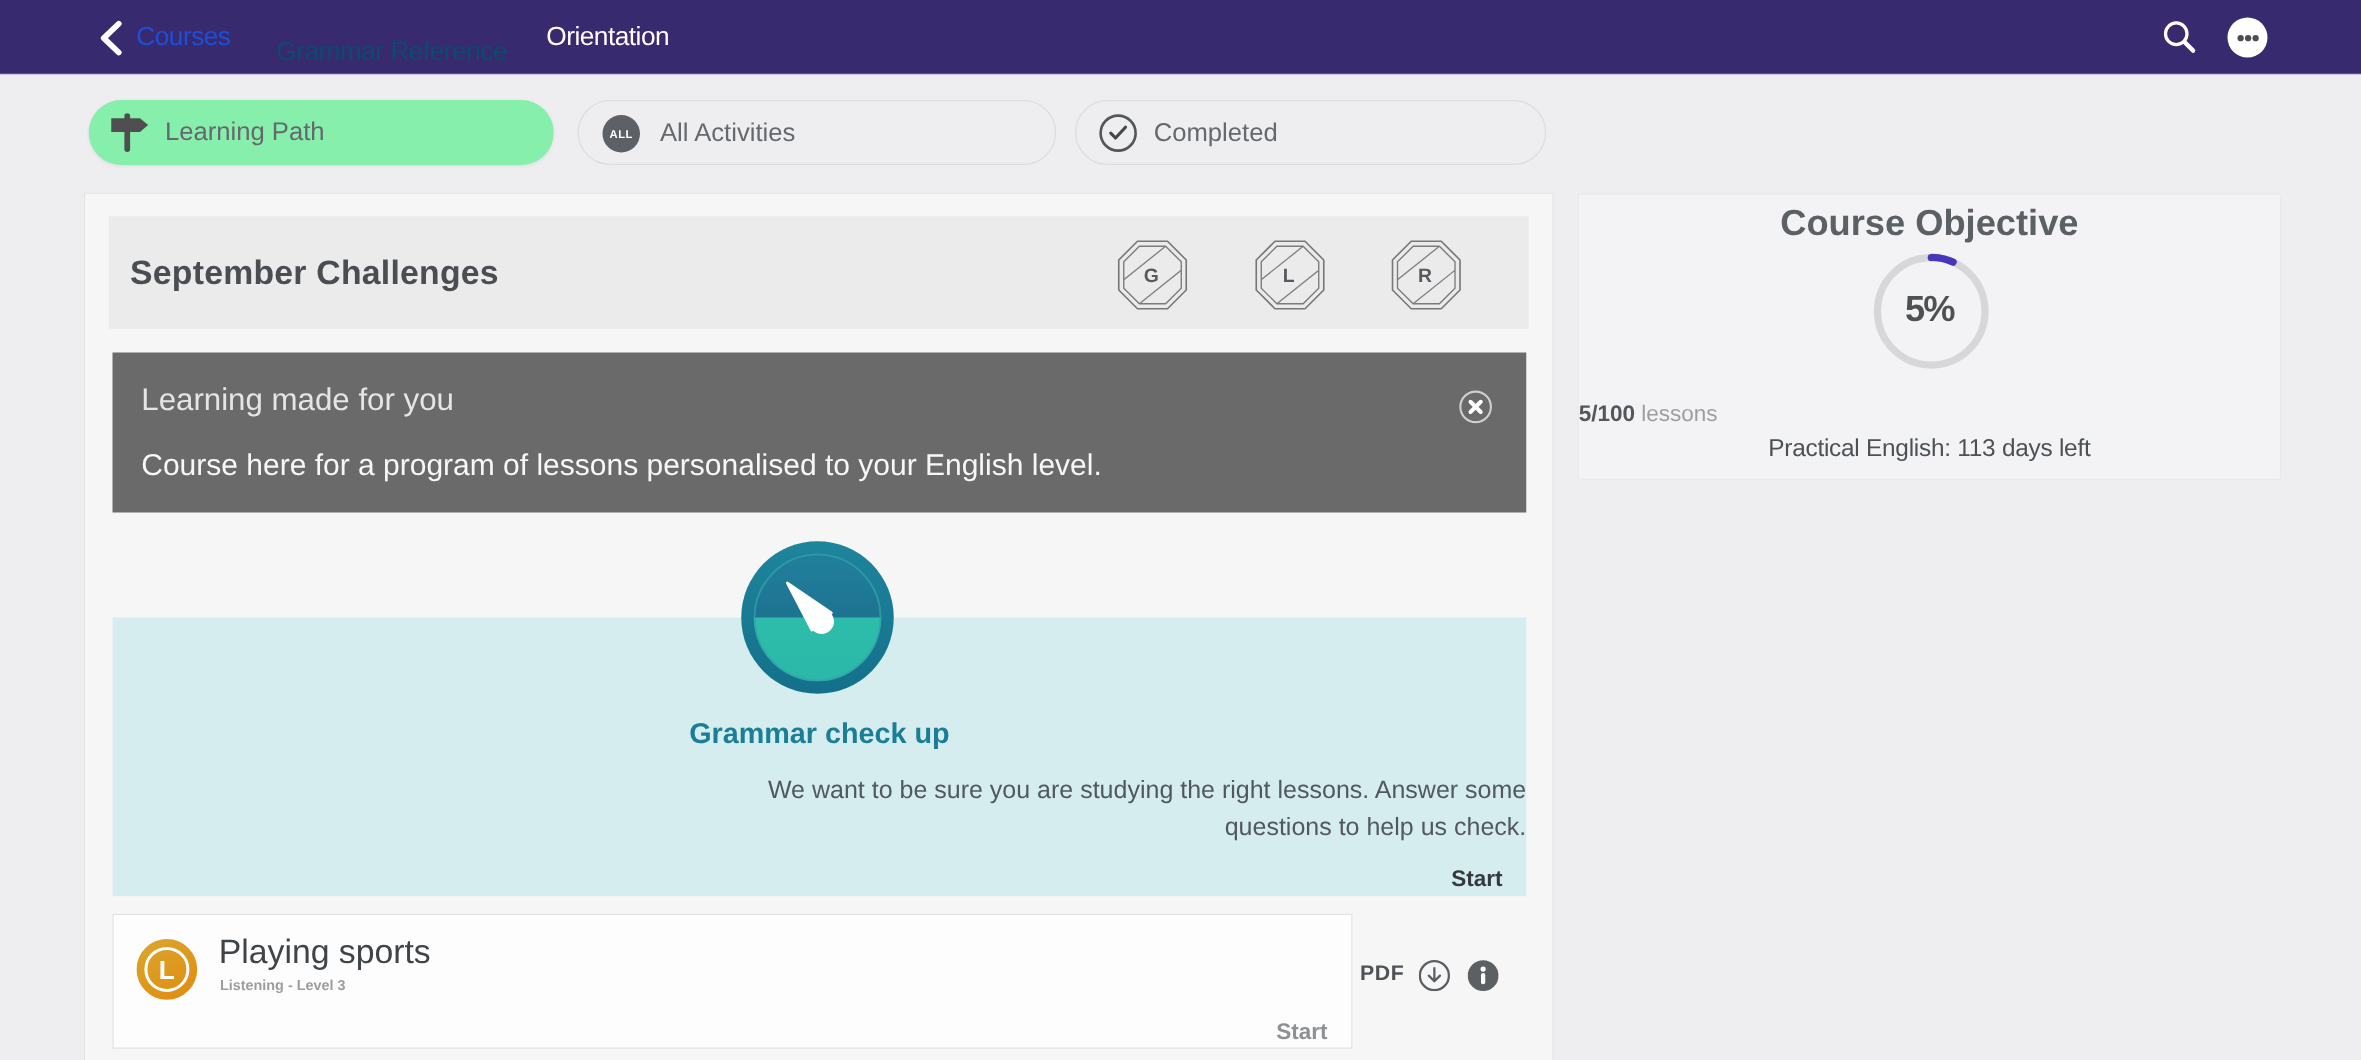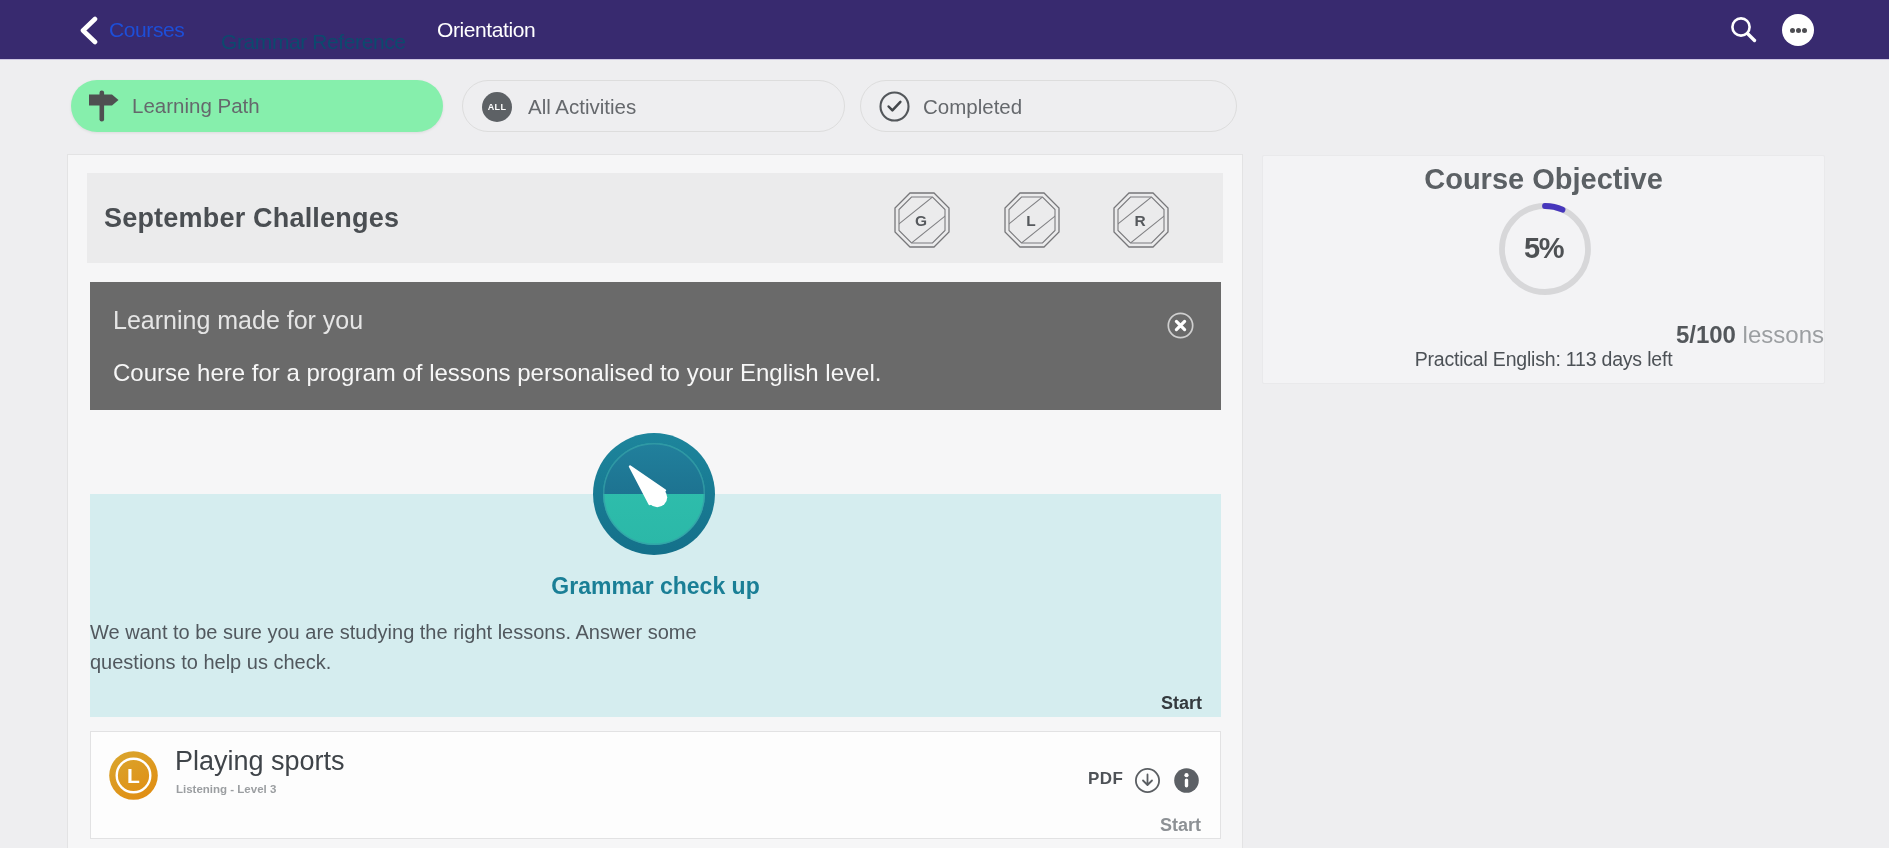--- a/index.html
+++ b/index.html
@@ -21,34 +21,34 @@
   .panel { left:67px; top:154px; width:1176px; height:700px; background:#f6f6f7; border:1px solid #e3e3e4; border-bottom:none; }
   .band { left:87px; top:173px; width:1136px; height:90px; background:#ebebec; }
   .band h1 { position:absolute; left:17px; top:0; height:90px; line-height:90px; font-size:27px; font-weight:700; color:#4a4e52; letter-spacing:0.2px; }
 
   .banner { left:90px; top:282px; width:1131px; height:128px; background:#6a6a6a; }
   .banner .t1 { position:absolute; left:23px; top:24px; color:#e5e5e5; font-size:25px; font-weight:500;text-align:right; }
   .banner .t2 { position:absolute; left:23px; top:77px; color:#f7f7f7; font-size:24px; }
 
   .teal { left:90px; top:494px; width:1131px; height:223px; background:#d5edef; }
   .teal .h { position:absolute; left:0; width:1131px; top:79px; text-align:center; color:#1a7f96; font-size:23px; font-weight:700; }
-  .teal .p { position:absolute; left:0; width:1131px; top:123px; text-align:left; color:#51585e; font-size:20px; line-height:30px; }
+  .teal .p { position:absolute; left:0; width:1131px; top:123px; text-align:right; color:#51585e; font-size:20px; line-height:30px; }
   .startd { position:absolute; right:19px; top:199px; color:#343a3e; font-size:18px; font-weight:700; }
 
-  .lesson { left:90px; top:731px; width:1131px; height:108px; background:#fdfdfd; border:1px solid #e2e2e3; }
+  .lesson { left:90px; top:731px; width:992px; height:108px; background:#fdfdfd; border:1px solid #e2e2e3; }
   .lesson .title { position:absolute; left:84px; top:14px; color:#3f4449; font-size:27px; font-weight:500; }
   .lesson .sub { position:absolute; left:85px; top:51px; color:#9b9ea1; font-size:11.5px; font-weight:700; }
   .lesson .pdf { position:absolute; left:997px; top:37px; color:#4e5257; font-size:17px; font-weight:700; letter-spacing:0.5px; }
   .lesson .startg { position:absolute; right:19px; top:83px; color:#8d9195; font-size:18px; font-weight:700; }
 
   
   .side { left:1262px; top:155px; width:563px; height:229px; background:#f3f3f5; border:1px solid #e9e9eb; border-radius:2px; }
   .side .h { position:absolute; left:0; width:100%; top:7px; text-align:center; color:#5b6064; font-size:29px; font-weight:700; }
   .side .pct { position:absolute; left:0; width:100%; top:76px; text-align:center; color:#4e5154; font-size:29px; letter-spacing:-1.5px; font-weight:700; }
-  .side .lessons { position:absolute; left:0; width:100%; top:165px; text-align:right; color:#9b9ea1; font-size:24px; }
+  .side .lessons { position:absolute; left:0; width:100%; top:165px; text-align:left; color:#9b9ea1; font-size:18px; }
   .side .lessons b { color:#53575b; }
   .side .days { position:absolute; left:0; width:100%; top:192px; text-align:center; color:#4c5156; font-size:19.5px; letter-spacing:-0.2px; font-weight:400; }
 </style>
 </head>
 <body>
 
 <div class="abs nav"></div>
 <svg class="abs" style="left:79px; top:16px;" width="20" height="29" viewBox="0 0 20 29">
   <polyline points="16,3 4,14.5 16,26" fill="none" stroke="#ffffff" stroke-width="4.6" stroke-linecap="round" stroke-linejoin="round"></polyline>
 </svg>

